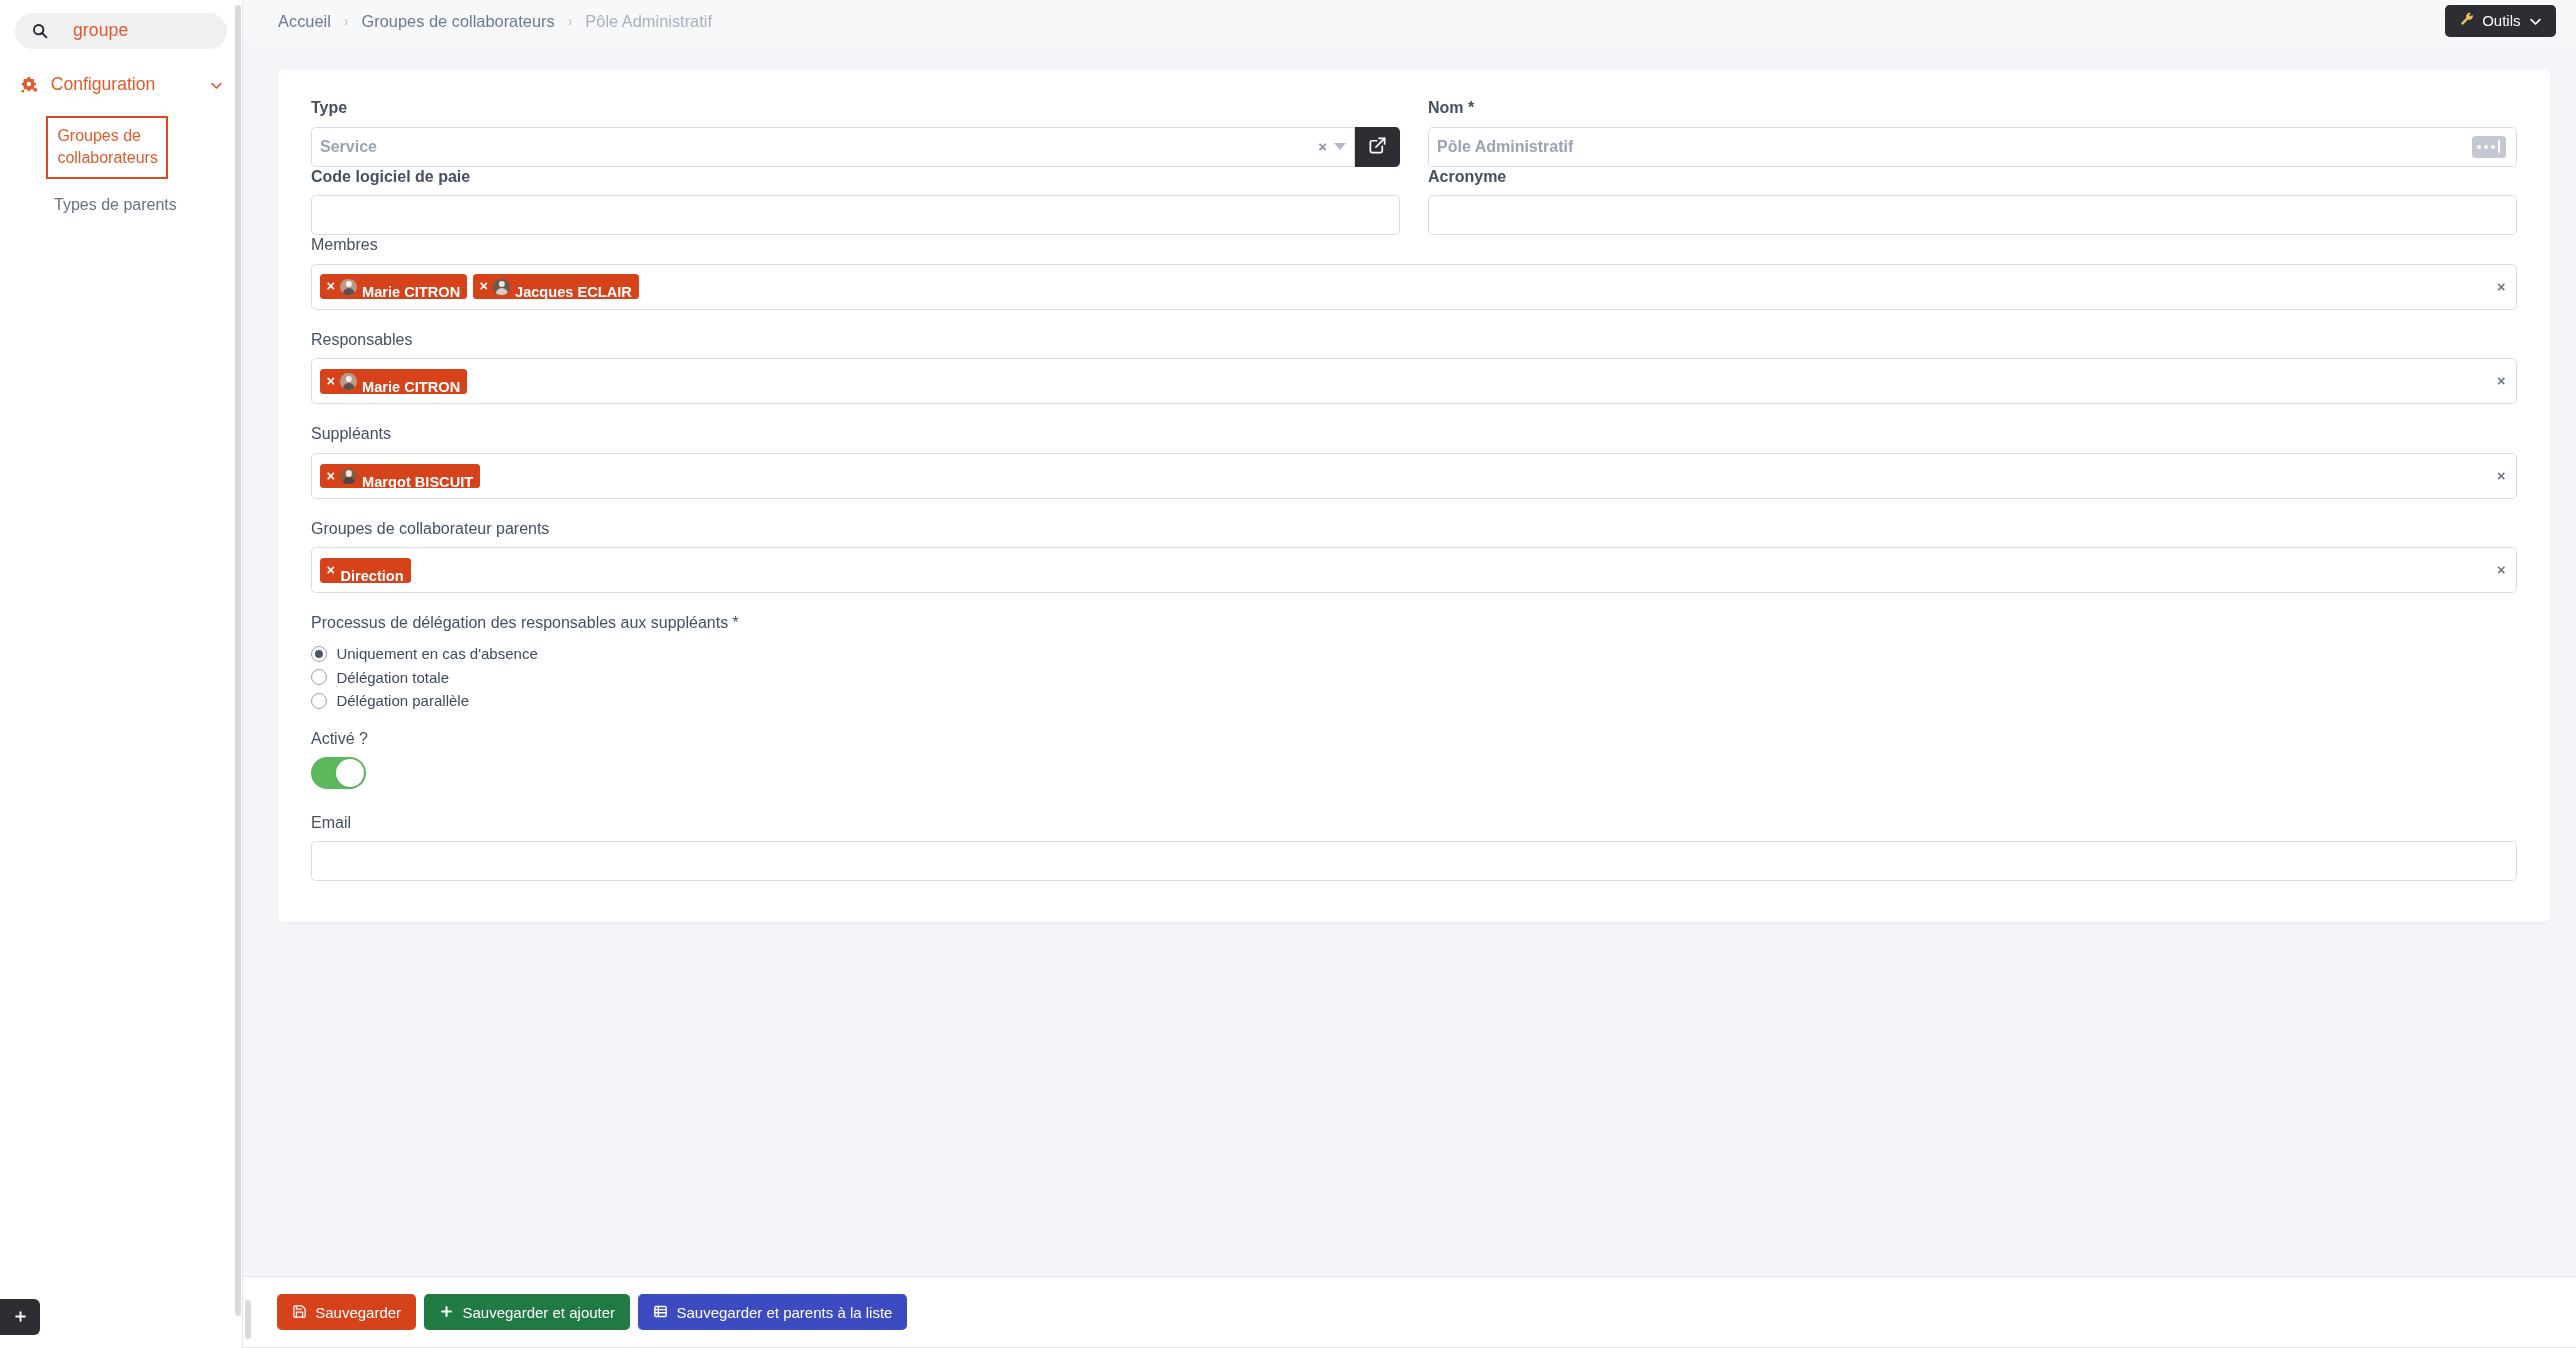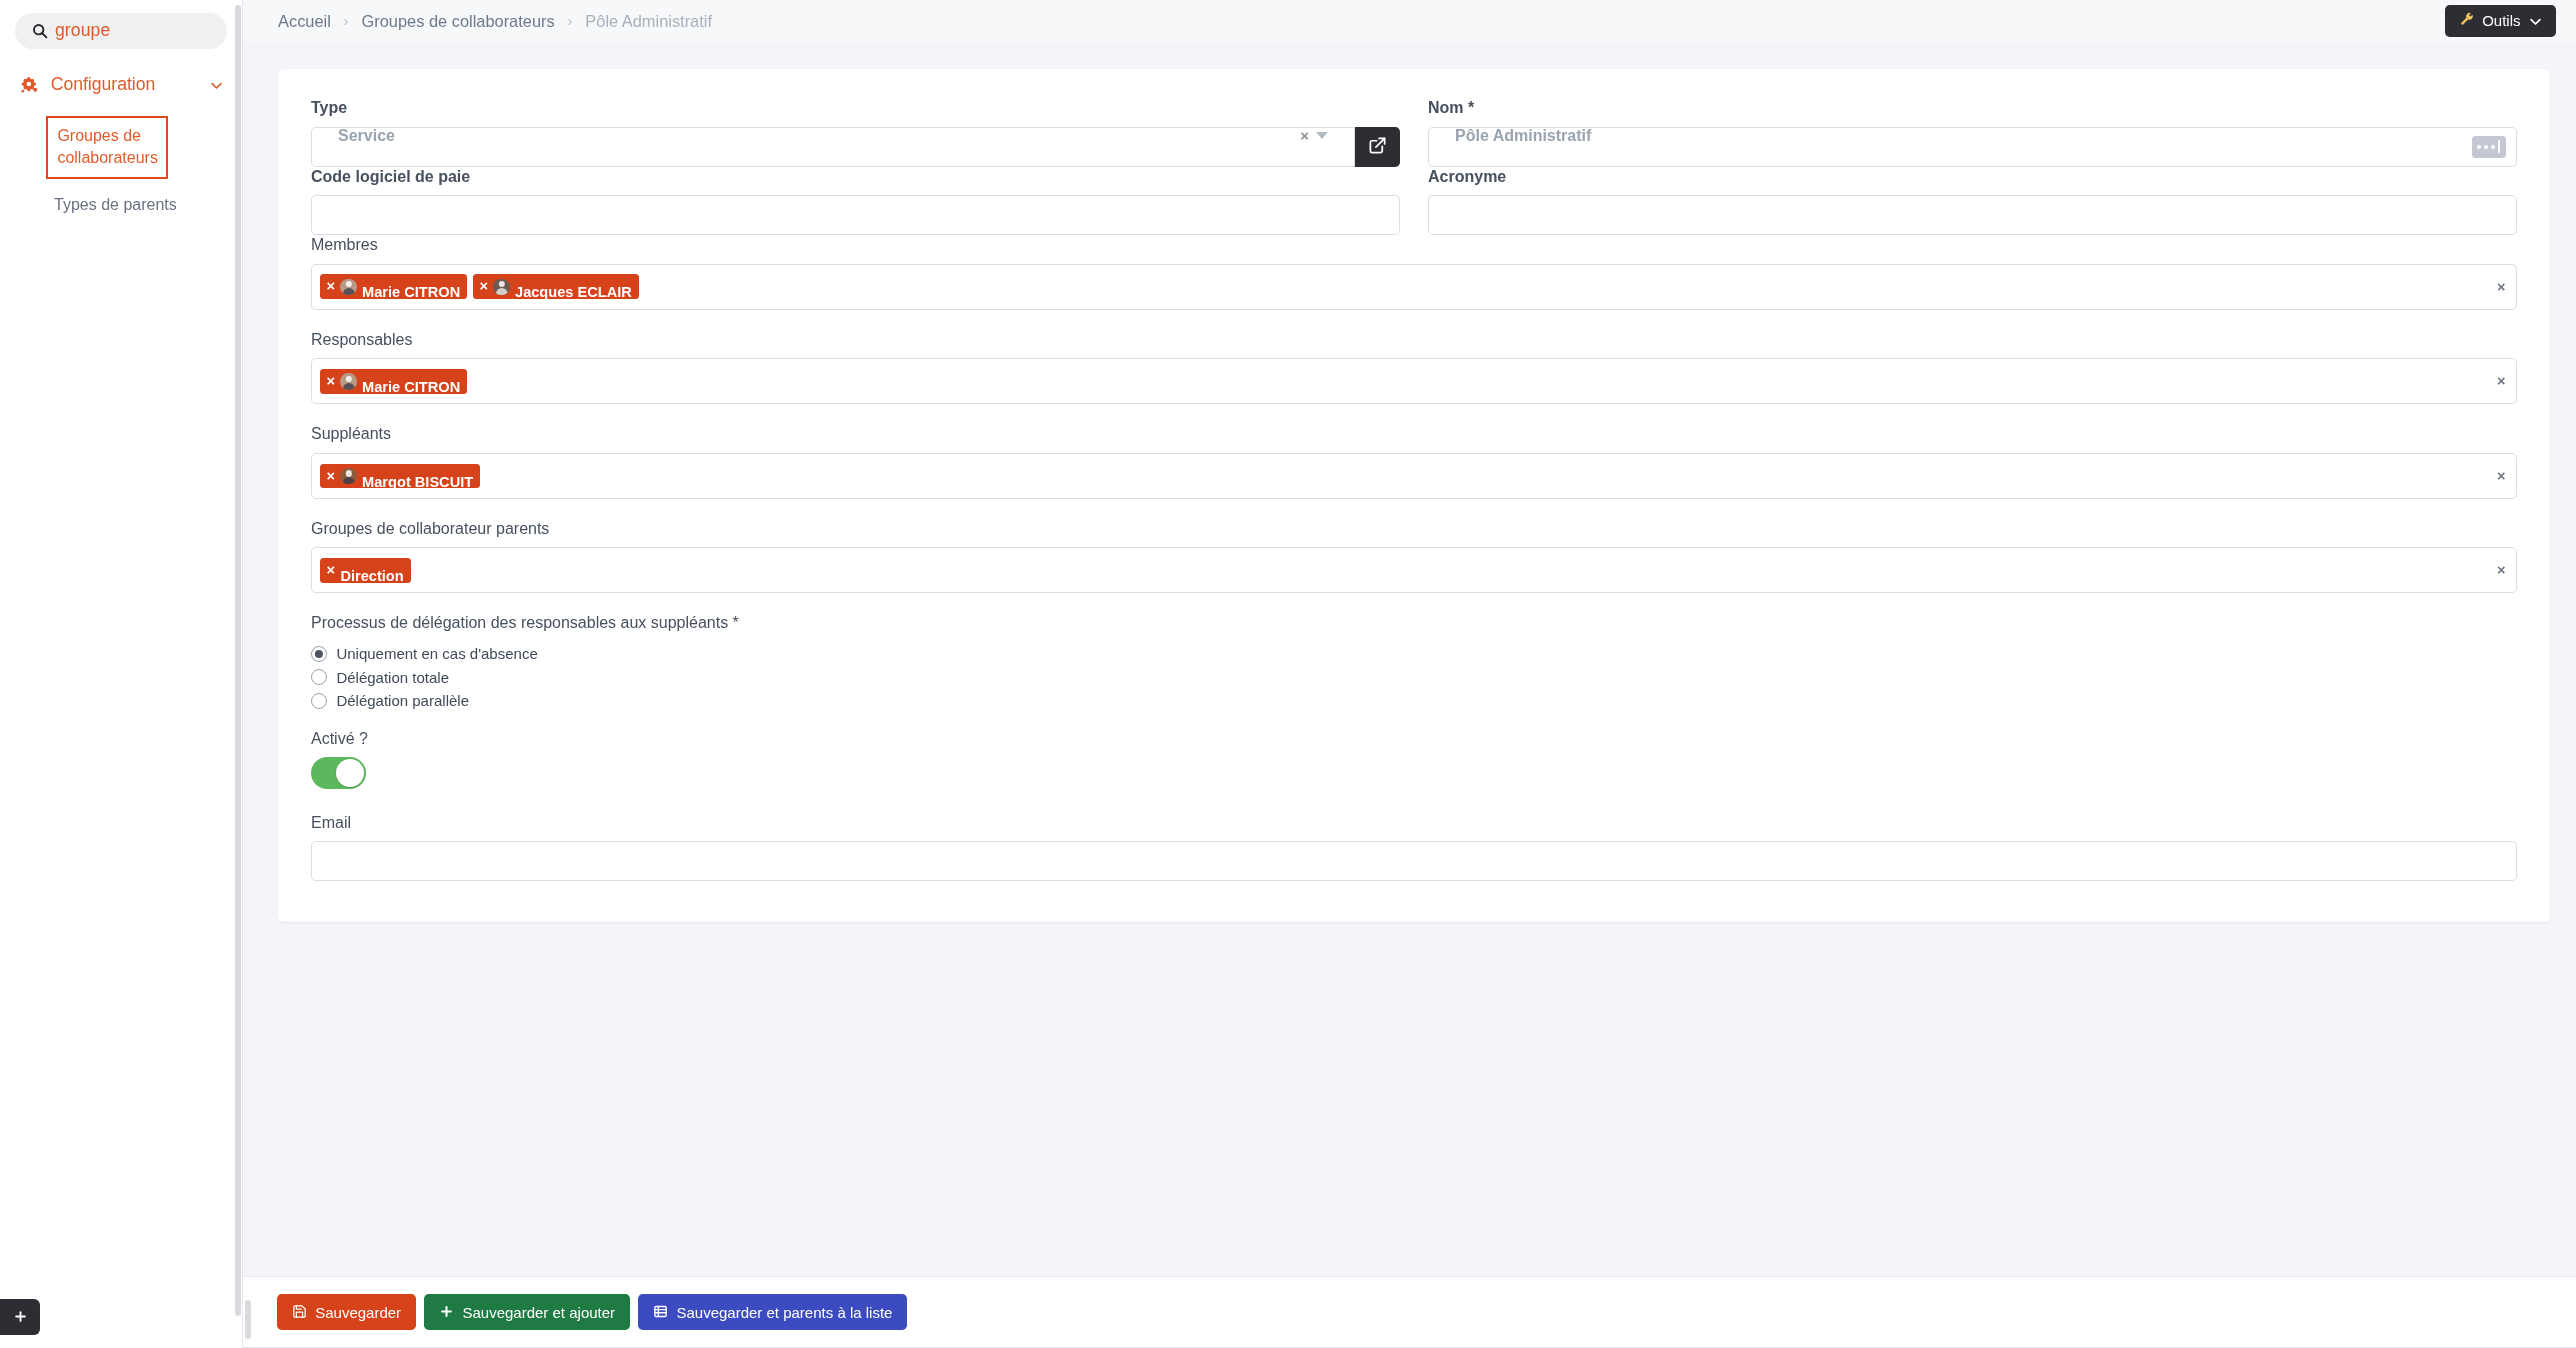--- a/index.html
+++ b/index.html
@@ -14,21 +14,21 @@
   
   .sidebar {
     width: 243px; height: 1348px;
     background: #ffffff;
     border-right: 0.6px solid #e3e6ec;
     position: relative;
     flex: 0 0 243px;
   }
   .search-wrap { padding: 13px 15px 0 15px; }
   .search-box {
-    display: flex; align-items: center; gap: 6px;
+    display: flex; align-items: center; gap: 24px;
     background: #f0f0f1;
     border-radius: 585px;
     height: 36px;
     padding: 0 16.4px;
   }
   .search-icon { width: 17.6px; height: 17.6px; flex: 0 0 17.6px; display:block; }
   .search-text {
     font-size: 17.6px; color: #e05a2b; letter-spacing: 0.1px;
     white-space: nowrap; line-height: 1;
   }
@@ -125,22 +125,22 @@
   .flabel {
     font-size: 16px; color: #46505e; margin-bottom: 9.4px;
     display: block; line-height: 1.2;
   }
   .input {
     width: 100%; height: 40px;
     background: #fff;
     border: 1.2px solid #d8dde5;
     border-radius: 4.7px;
     position: relative;
-    display: flex; align-items: flex-start;
-    padding: 0 26px;
+    display: flex; align-items: center;
+    padding: 0 8px;
   }
   .input .ph {
     font-size: 16px; color: #9aa3b0; line-height: 1;
   }
   .select-group { display: flex; align-items: stretch; }
   .select-group .input {
     border-radius: 4.7px 0 0 4.7px;
     flex: 1 1 auto;
     justify-content: space-between;
   }

